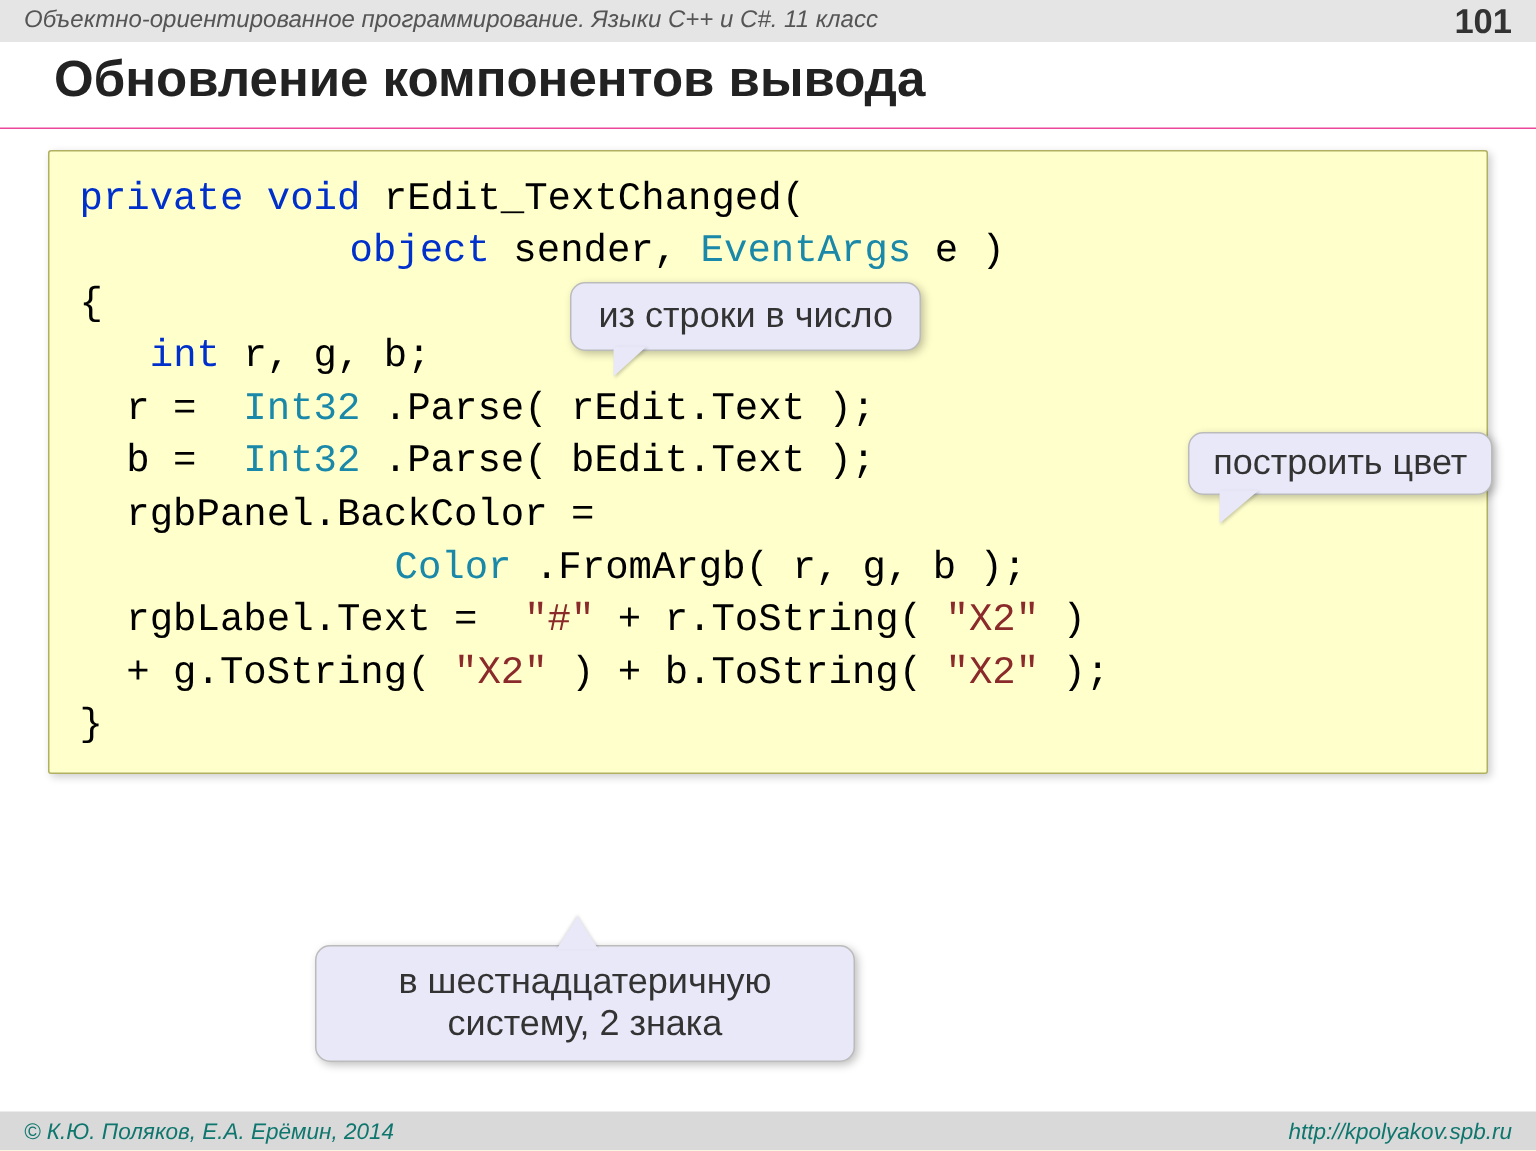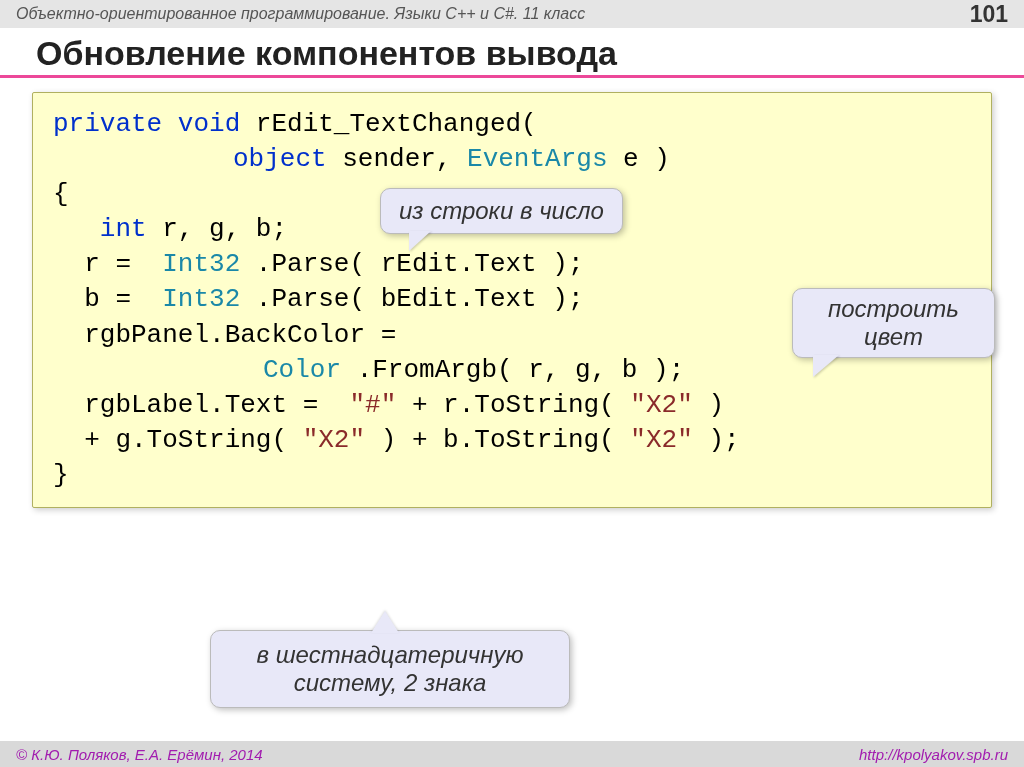--- a/index.html
+++ b/index.html
@@ -25,22 +25,22 @@
   .page-num {
     font-weight: bold;
     font-style: normal;
     font-size: 23px;
     color: #333;
   }
   .title {
     font-size: 34px;
     font-weight: bold;
     color: #222;
-    padding: 6px 36px 2px 36px;
-    border-bottom: 3px solid #ec4899;
+    padding: 6px 36px 12px 36px;
+    border-bottom: 1px solid #ec4899;
     margin: 0 0 14px 0;
   }
   .code-box {
     background: #ffffcc;
     border: 1px solid #b0b060;
     border-radius: 2px;
     box-shadow: 2px 2px 6px rgba(0,0,0,.2);
     margin: 0 32px;
     padding: 14px 20px;
     font-family: "Courier New", monospace;
@@ -56,21 +56,20 @@
     position: absolute;
     background: #e8e8f8;
     border: 1px solid #bbb;
     border-radius: 10px;
     box-shadow: 2px 2px 6px rgba(0,0,0,.25);
     font-family: Arial, Helvetica, sans-serif;
     font-size: 24px;
     color: #333;
     text-align: center;
     padding: 8px 18px;
-    font-style: italic;
   }
   .callout .tail {
     position: absolute;
     width: 0; height: 0;
   }
   
   #c1 { top: 188px; left: 380px; }
   #c1 .tail {
     bottom: -18px; left: 28px;
     border-left: 0px solid transparent;
@@ -100,21 +99,21 @@
     position: absolute;
     bottom: 0; left: 0; right: 0;
     height: 26px;
     background: #d9d9d9;
     display: flex;
     justify-content: space-between;
     align-items: center;
     padding: 0 16px;
     font-size: 15px;
     font-style: italic;
-    color: #a21caf;
+    color: #0f766e;
   }
 </style>
 </head>
 <body>
 
 <div class="header-bar">
   <span>Объектно-ориентированное программирование. Языки C++ и C#. 11 класс</span>
   <span class="page-num">101</span>
 </div>
 

